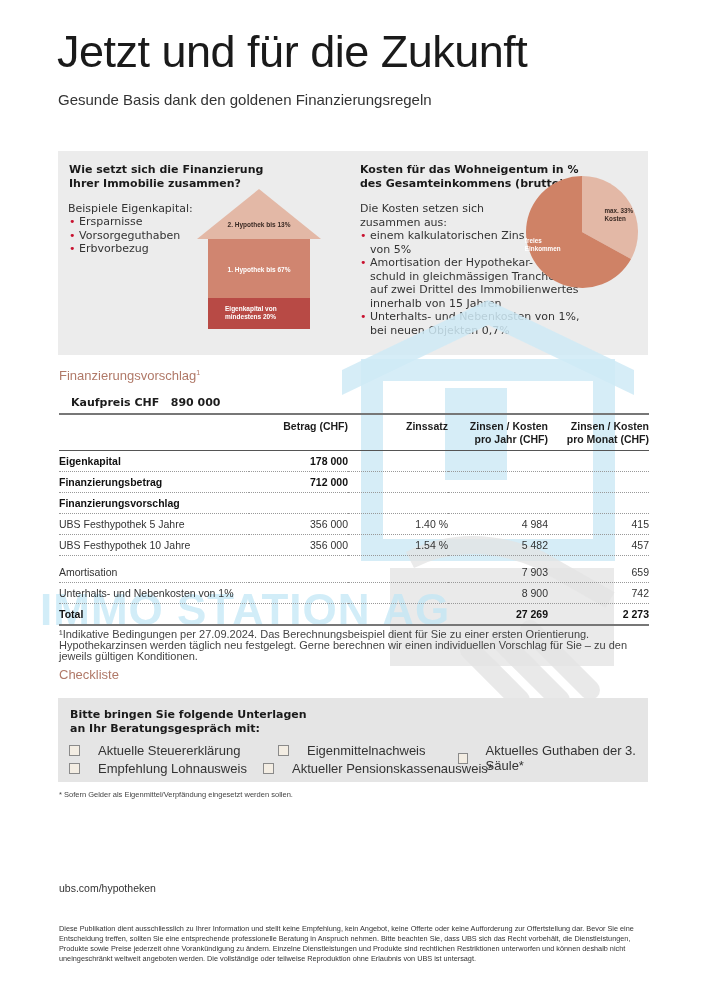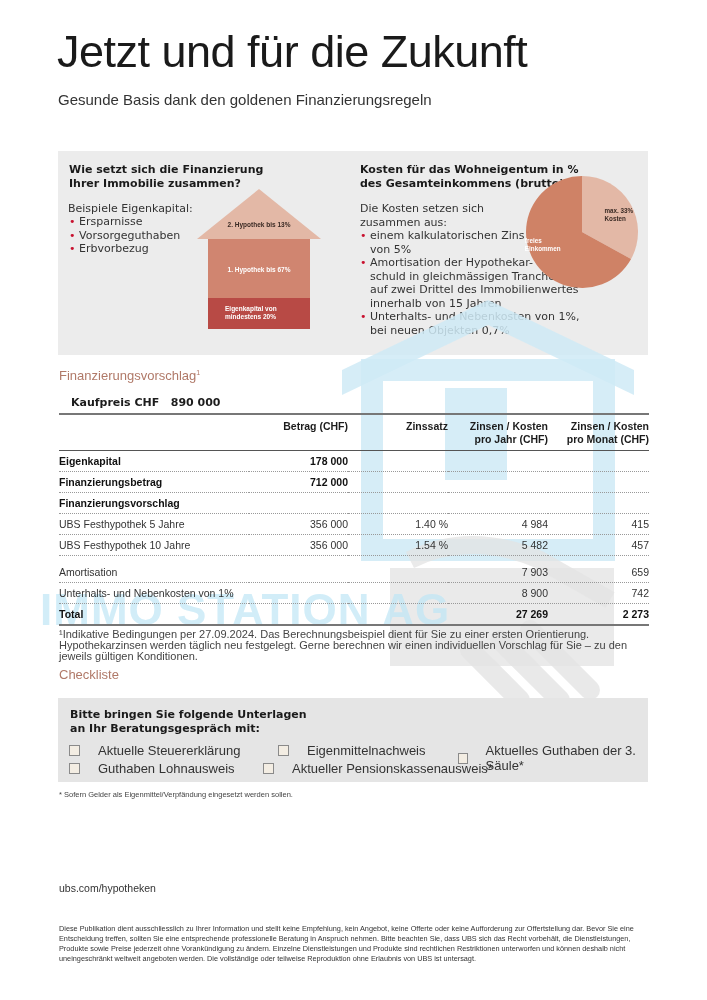--- a/index.html
+++ b/index.html
@@ -237,21 +237,21 @@
   <div class="abs cb-item" style="left:205px; top:45px;margin-left:15px;">
     <span class="cb-box"></span>
       <span>Eigenmittelnachweis</span>
   </div>
   <div class="abs cb-item" style="left:400px; top:45px;">
     <span class="cb-box"></span>
       <span>Aktuelles Guthaben der 3. Säule*</span>
   </div>
   <div class="abs cb-item" style="left:11px; top:63px;">
     <span class="cb-box"></span>
-      <span>Guthaben Lohnausweis</span>
+      <span>Empfehlung Lohnausweis</span>
   </div>
   <div class="abs cb-item" style="left:205px; top:63px;">
     <span class="cb-box"></span>
       <span>Aktueller Pensionskassenausweis*</span>
   </div>
 </div>
 <div class="abs asterisk-note">* Sofern Gelder als Eigenmittel/Verpfändung eingesetzt werden sollen.</div>
 
 <div class="abs url">ubs.com/hypotheken</div>
 <div class="abs disclaimer">

